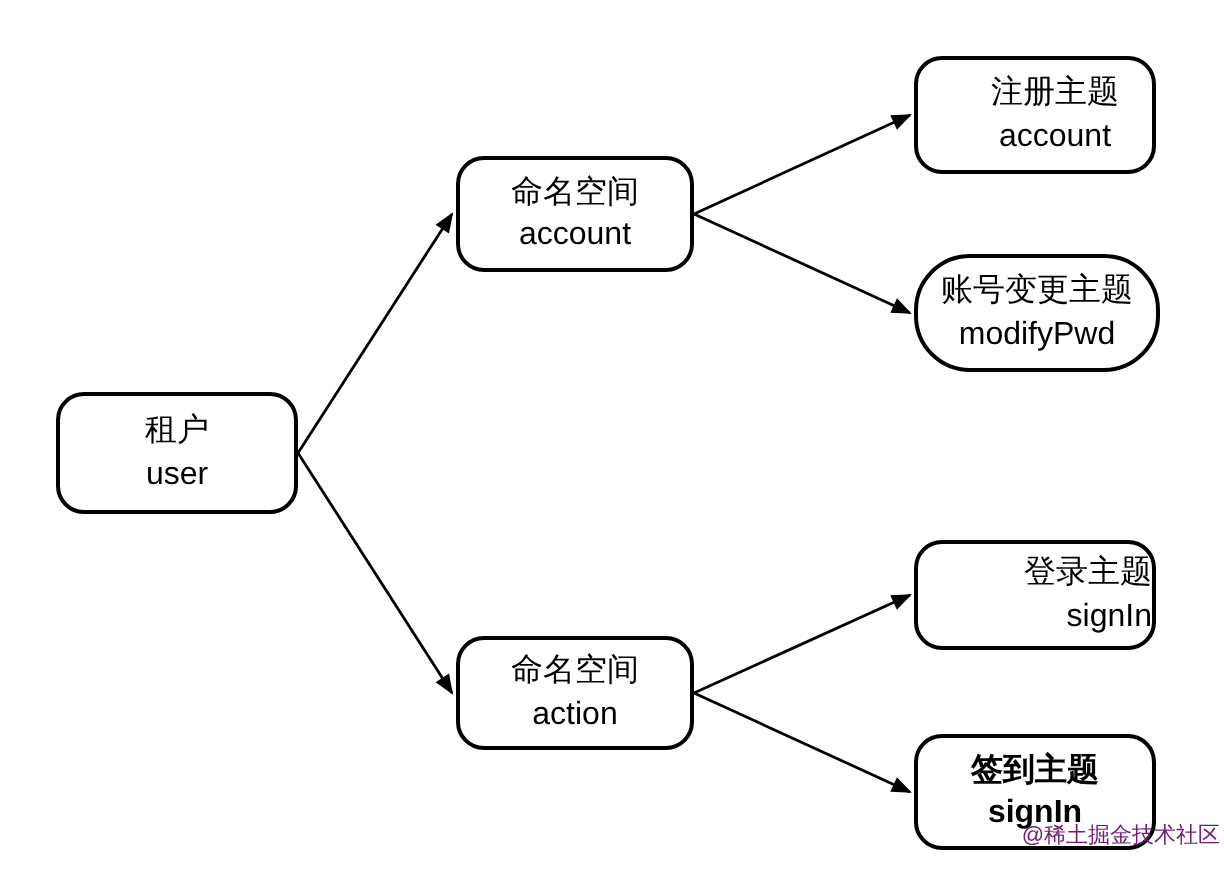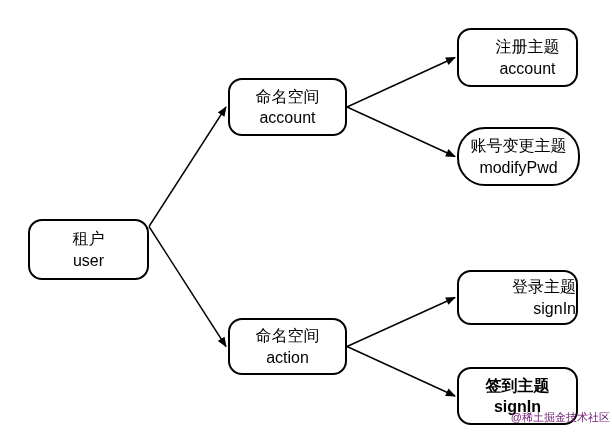--- a/index.html
+++ b/index.html
@@ -32,21 +32,21 @@
     display: flex;
     flex-direction: column;
     align-items: center;
     justify-content: center;
     text-align: center;
     color: #000000;
     font-size: 16px;
     line-height: 1.32;
     z-index: 2;
   }
-  .node-user      { left: 28px;  top: 196px; width: 121px; height: 61px; margin-top: 23px; }
+  .node-user      { left: 28px;  top: 196px; width: 121px; height: 61px; }
   .node-account   { left: 228px; top: 78px;  width: 119px; height: 58px; }
   .node-action    { left: 228px; top: 318px; width: 119px; height: 57px; }
   .node-register  { left: 457px; top: 28px;  width: 121px; height: 59px; padding-left: 20px; }
   .node-modifyPwd { left: 457px; top: 127px; width: 123px; height: 59px; border-radius: 28px; }
   .node-login     { left: 457px; top: 270px; width: 121px; height: 55px; align-items: flex-end; }
   .node-signIn    { left: 457px; top: 367px; width: 121px; height: 58px; font-weight: bold; }
   .watermark {
     position: absolute;
     top: 410px;
     right: 2px;

